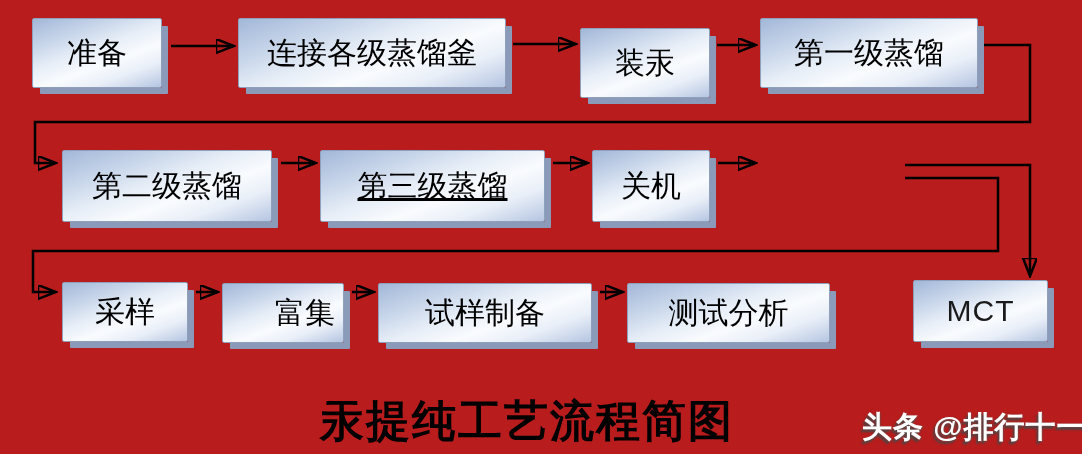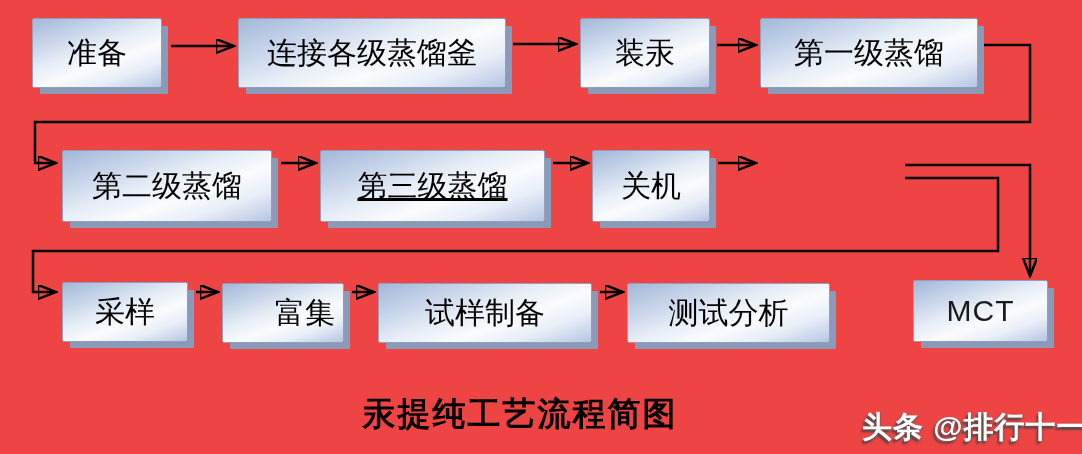--- a/index.html
+++ b/index.html
@@ -6,21 +6,21 @@
     margin: 0;
     padding: 0;
     background: #fdfdfd;
     font-family: "Liberation Sans", sans-serif;
   }
   #stage {
     position: relative;
     width: 1082px;
     height: 454px;
     overflow: hidden;
-    background: #ef4444;
+    background: #b91c1c;
   }
   .node {
     position: absolute;
     box-sizing: border-box;
     border: 1px solid #8fa0bc;
     border-radius: 2px;
     background: linear-gradient(160deg,
                 #a2b7d8 0%, #ccd9ec 28%, #e7eef7 45%,
                 #f9fbfe 62%, #e9eff8 78%, #b5c5e1 100%);
     box-shadow: 7px 7px 0 -1px #8a9ab8;
@@ -44,21 +44,21 @@
     fill: none;
     stroke: #000000;
     stroke-width: 2.5;
   }
   #diagram-title {
     position: absolute;
     left: 320px;
     top: 392px;
     width: 400px;
     text-align: center;
-    font-size: 33px;
+    font-size: 44px;
     font-weight: 700;
     color: #000000;
     letter-spacing: 2px;
     white-space: nowrap;
   }
   #watermark {
     position: absolute;
     left: 862px;
     top: 407px;
     font-size: 30px;
@@ -91,21 +91,21 @@
     <path d="M718,163 H755" marker-end="url(#arrow)"></path>
     <path d="M905,165 H1030 V275" marker-end="url(#arrow)"></path>
     <path d="M905,178 H998 V251 H33 V292 H55" marker-end="url(#arrow)"></path>
     <path d="M196,292 H217" marker-end="url(#arrow)"></path>
     <path d="M352,292 H373" marker-end="url(#arrow)"></path>
     <path d="M600,292 H622" marker-end="url(#arrow)"></path>
   </svg>
 
   <div class="node" style="left:32px;  top:18px;  width:130px; height:70px;">准备</div>
   <div class="node" style="left:238px; top:18px;  width:268px; height:70px;">连接各级蒸馏釜</div>
-  <div class="node" style="left:580px; top:18px;  width:130px; height:70px;">装汞</div>
+  <div class="node" style="left:580px; top:28px;  width:130px; height:70px;">装汞</div>
   <div class="node" style="left:760px; top:18px;  width:218px; height:70px;">第一级蒸馏</div>
 
   <div class="node" style="left:62px;  top:150px; width:210px; height:72px;">第二级蒸馏</div>
   <div class="node" style="left:320px; top:150px; width:225px; height:72px;text-decoration:underline;">第三级蒸馏</div>
   <div class="node" style="left:592px; top:150px; width:118px; height:72px;">关机</div>
 
   <div class="node" style="left:62px;  top:282px; width:126px; height:60px;">采样</div>
   <div class="node" style="left:222px; top:283px; width:122px; height:60px;padding-left:44px;">富集</div>
   <div class="node" style="left:378px; top:283px; width:214px; height:60px;">试样制备</div>
   <div class="node" style="left:627px; top:283px; width:203px; height:60px;">测试分析</div>

